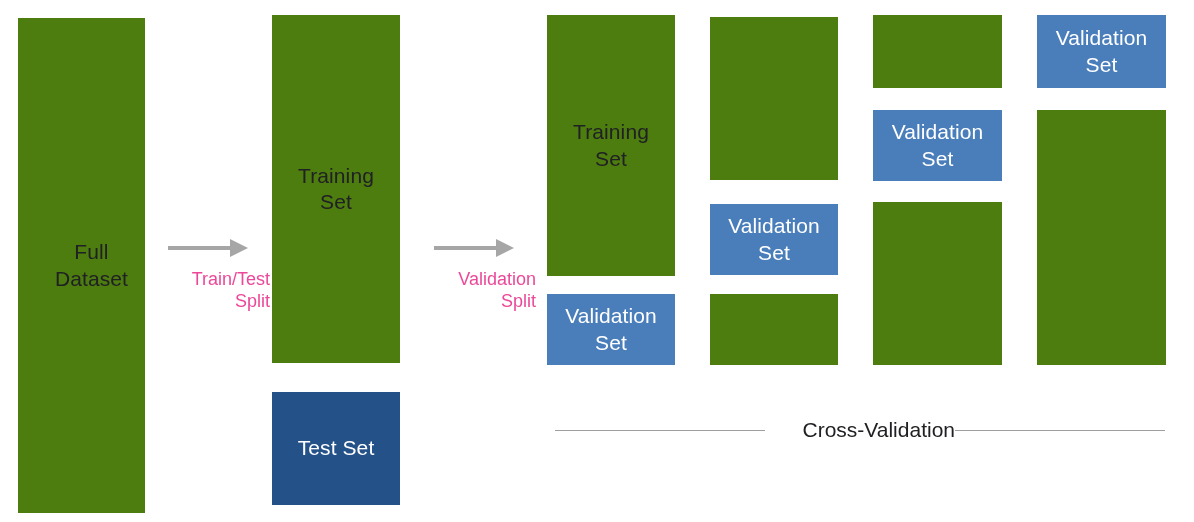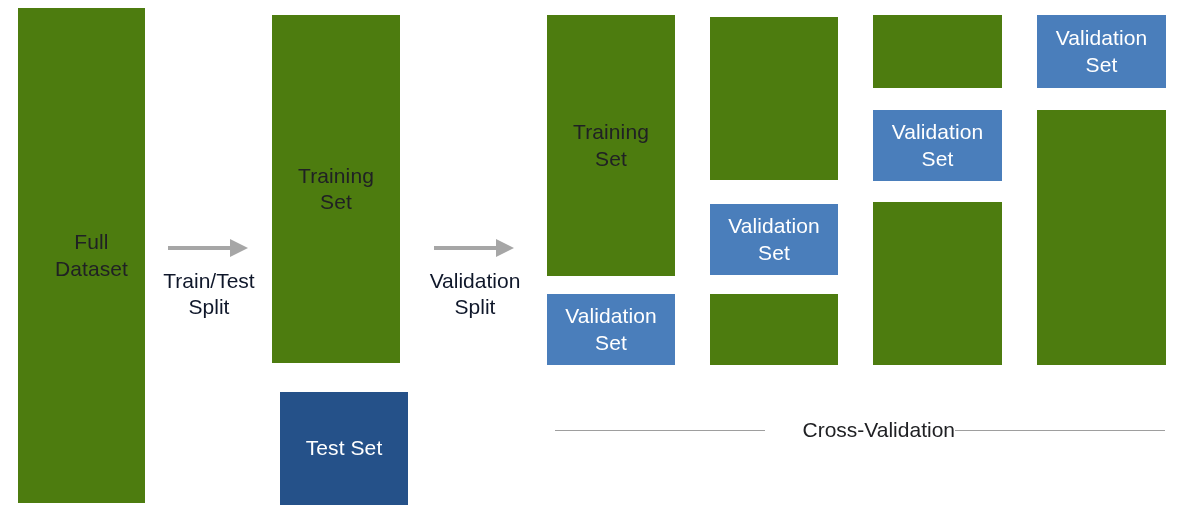--- a/index.html
+++ b/index.html
@@ -28,21 +28,20 @@
     background: #4d7c0f;
     color: #202124;
   }
   .block-mid {
     background: #4a7ebb;
     color: #ffffff;
   }
   .block-dark {
     background: #255189;
     color: #ffffff;
-    margin-left: 8px;
   }
   .block-label {
     font-size: 21px;
     letter-spacing: 0.1px;
     white-space: pre-line;
     display: block;
   }
   .arrow-group {
     position: absolute;
   }
@@ -57,23 +56,23 @@
     position: absolute;
     width: 0;
     height: 0;
     border-top: 9px solid transparent;
     border-bottom: 9px solid transparent;
     border-left: 18px solid #a6a6a6;
     top: -7px;
   }
   .arrow-caption {
     position: absolute;
-    text-align: center;
-    font-size: 21px;
-    color: #0f172a;
+    text-align: right;
+    font-size: 18px;
+    color: #ec4899;
     white-space: pre-line;
     line-height: 1.24;
   }
   .cv-rule {
     position: absolute;
     height: 1px;
     background: #9e9e9e;
     top: 0;
   }
   .cv-caption {
@@ -82,21 +81,21 @@
     color: #202124;
     text-align: right;
     white-space: nowrap;
   }
 </style>
 </head>
 <body>
 
 <div id="canvas">
 
-  <div class="block block-light" style="left:18px; top:8px; width:127px; height:495px;padding-left:20px;">
+  <div class="block block-light" style="left:18px; top:18px; width:127px; height:495px;padding-left:20px;">
     <span class="block-label">Full
 Dataset</span>
   </div>
 
   <div class="arrow-group" style="left:168px; top:246px; width:82px;">
     <div class="arrow-line" style="width:64px;"></div>
     <div class="arrow-head" style="left:62px;"></div>
   </div>
   <div class="arrow-caption" style="left:148px; top:268px; width:122px;">Train/Test
 Split</div>

